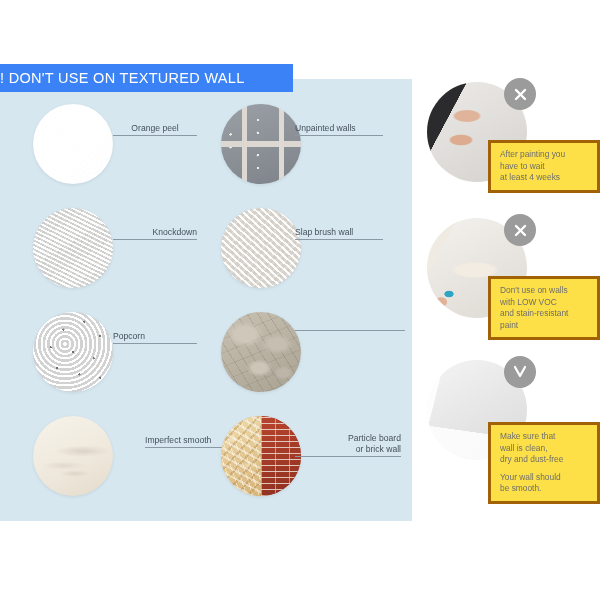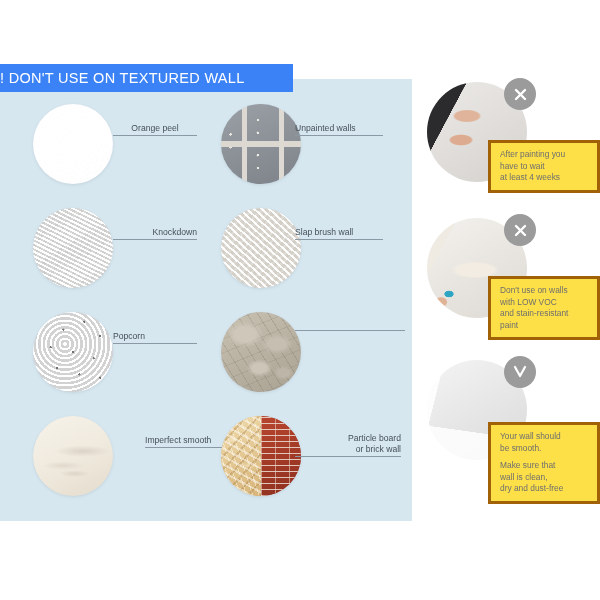--- a/index.html
+++ b/index.html
@@ -312,21 +312,21 @@
   </div>
 
   <div class="tip" style="left:427px;top:360px;">
     <div class="photo ph-smooth"></div>
     <div class="badge" style="left:77px;top:-4px;">
       <svg width="18" height="18" viewBox="0 0 18 18" aria-hidden="true">
         <polyline points="4,4 9,13 14,4" fill="none" stroke="#ffffff" stroke-width="2.2" stroke-linecap="round" stroke-linejoin="round"></polyline>
       </svg>
     </div>
     <div class="callout" style="left:61px;top:62px;width:112px;">
-      <p>Your wall should
-be smooth.</p>
       <p>Make sure that
 wall is clean,
 dry and dust-free</p>
+      <p>Your wall should
+be smooth.</p>
     </div>
   </div>
 
 </div>
 
 </body></html>

